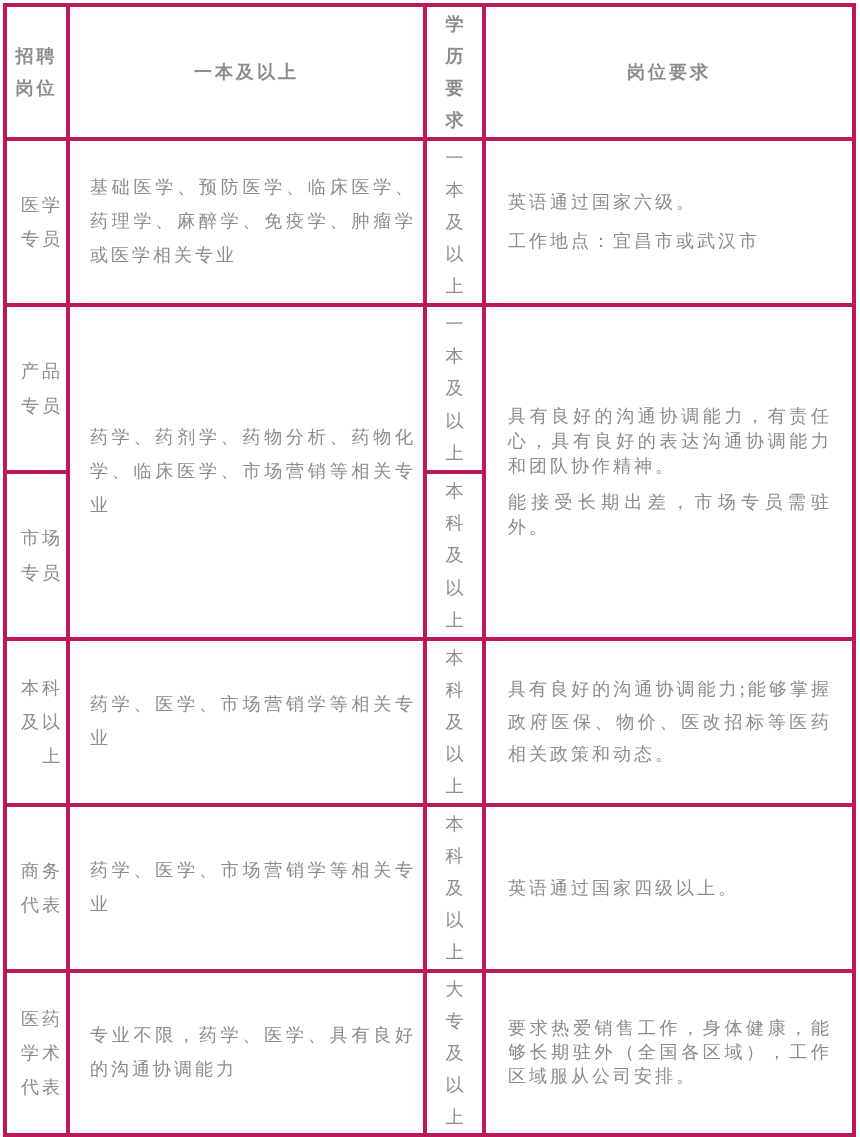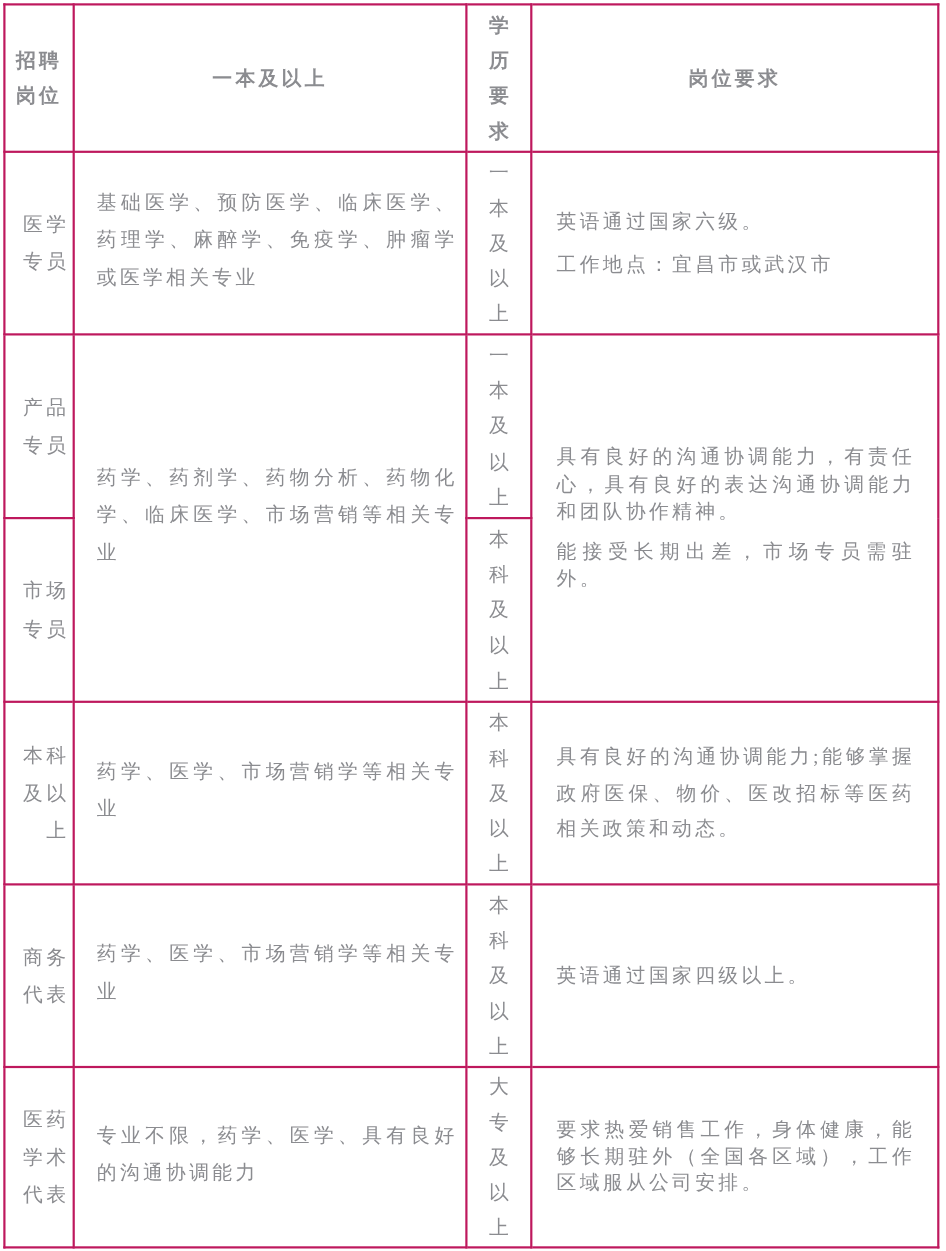--- a/index.html
+++ b/index.html
@@ -15,21 +15,21 @@
     padding:3px 0 0 3px;
   }
   table.recruit{
     border-collapse:collapse;
     table-layout:fixed;
     width:849px;
     color:#8b8c90;
     font-size:18px;
   }
   td,th{
-    border:2px solid #be185d;
+    border:4px solid #be185d;
     vertical-align:middle;
     padding:0;
     overflow:hidden;
     font-weight:normal;
   }
   th{
     font-weight:bold;
     text-align:center;
     letter-spacing:3px;
     line-height:1.8;
@@ -47,21 +47,20 @@
     text-align:right;
     letter-spacing:3px;
     line-height:1.9;
     padding:0 3px;
   }
   td.major{
     text-align:justify;
     letter-spacing:3px;
     line-height:1.88;
     padding:0 7px 0 20px;
-    font-family:Liberation Mono, monospace;
   }
   .vtext{
     width:1.15em;
     margin:0 auto;
     word-break:break-all;
     line-height:1.78;
     text-align:center;
     letter-spacing:0;
   }
   td.req{

